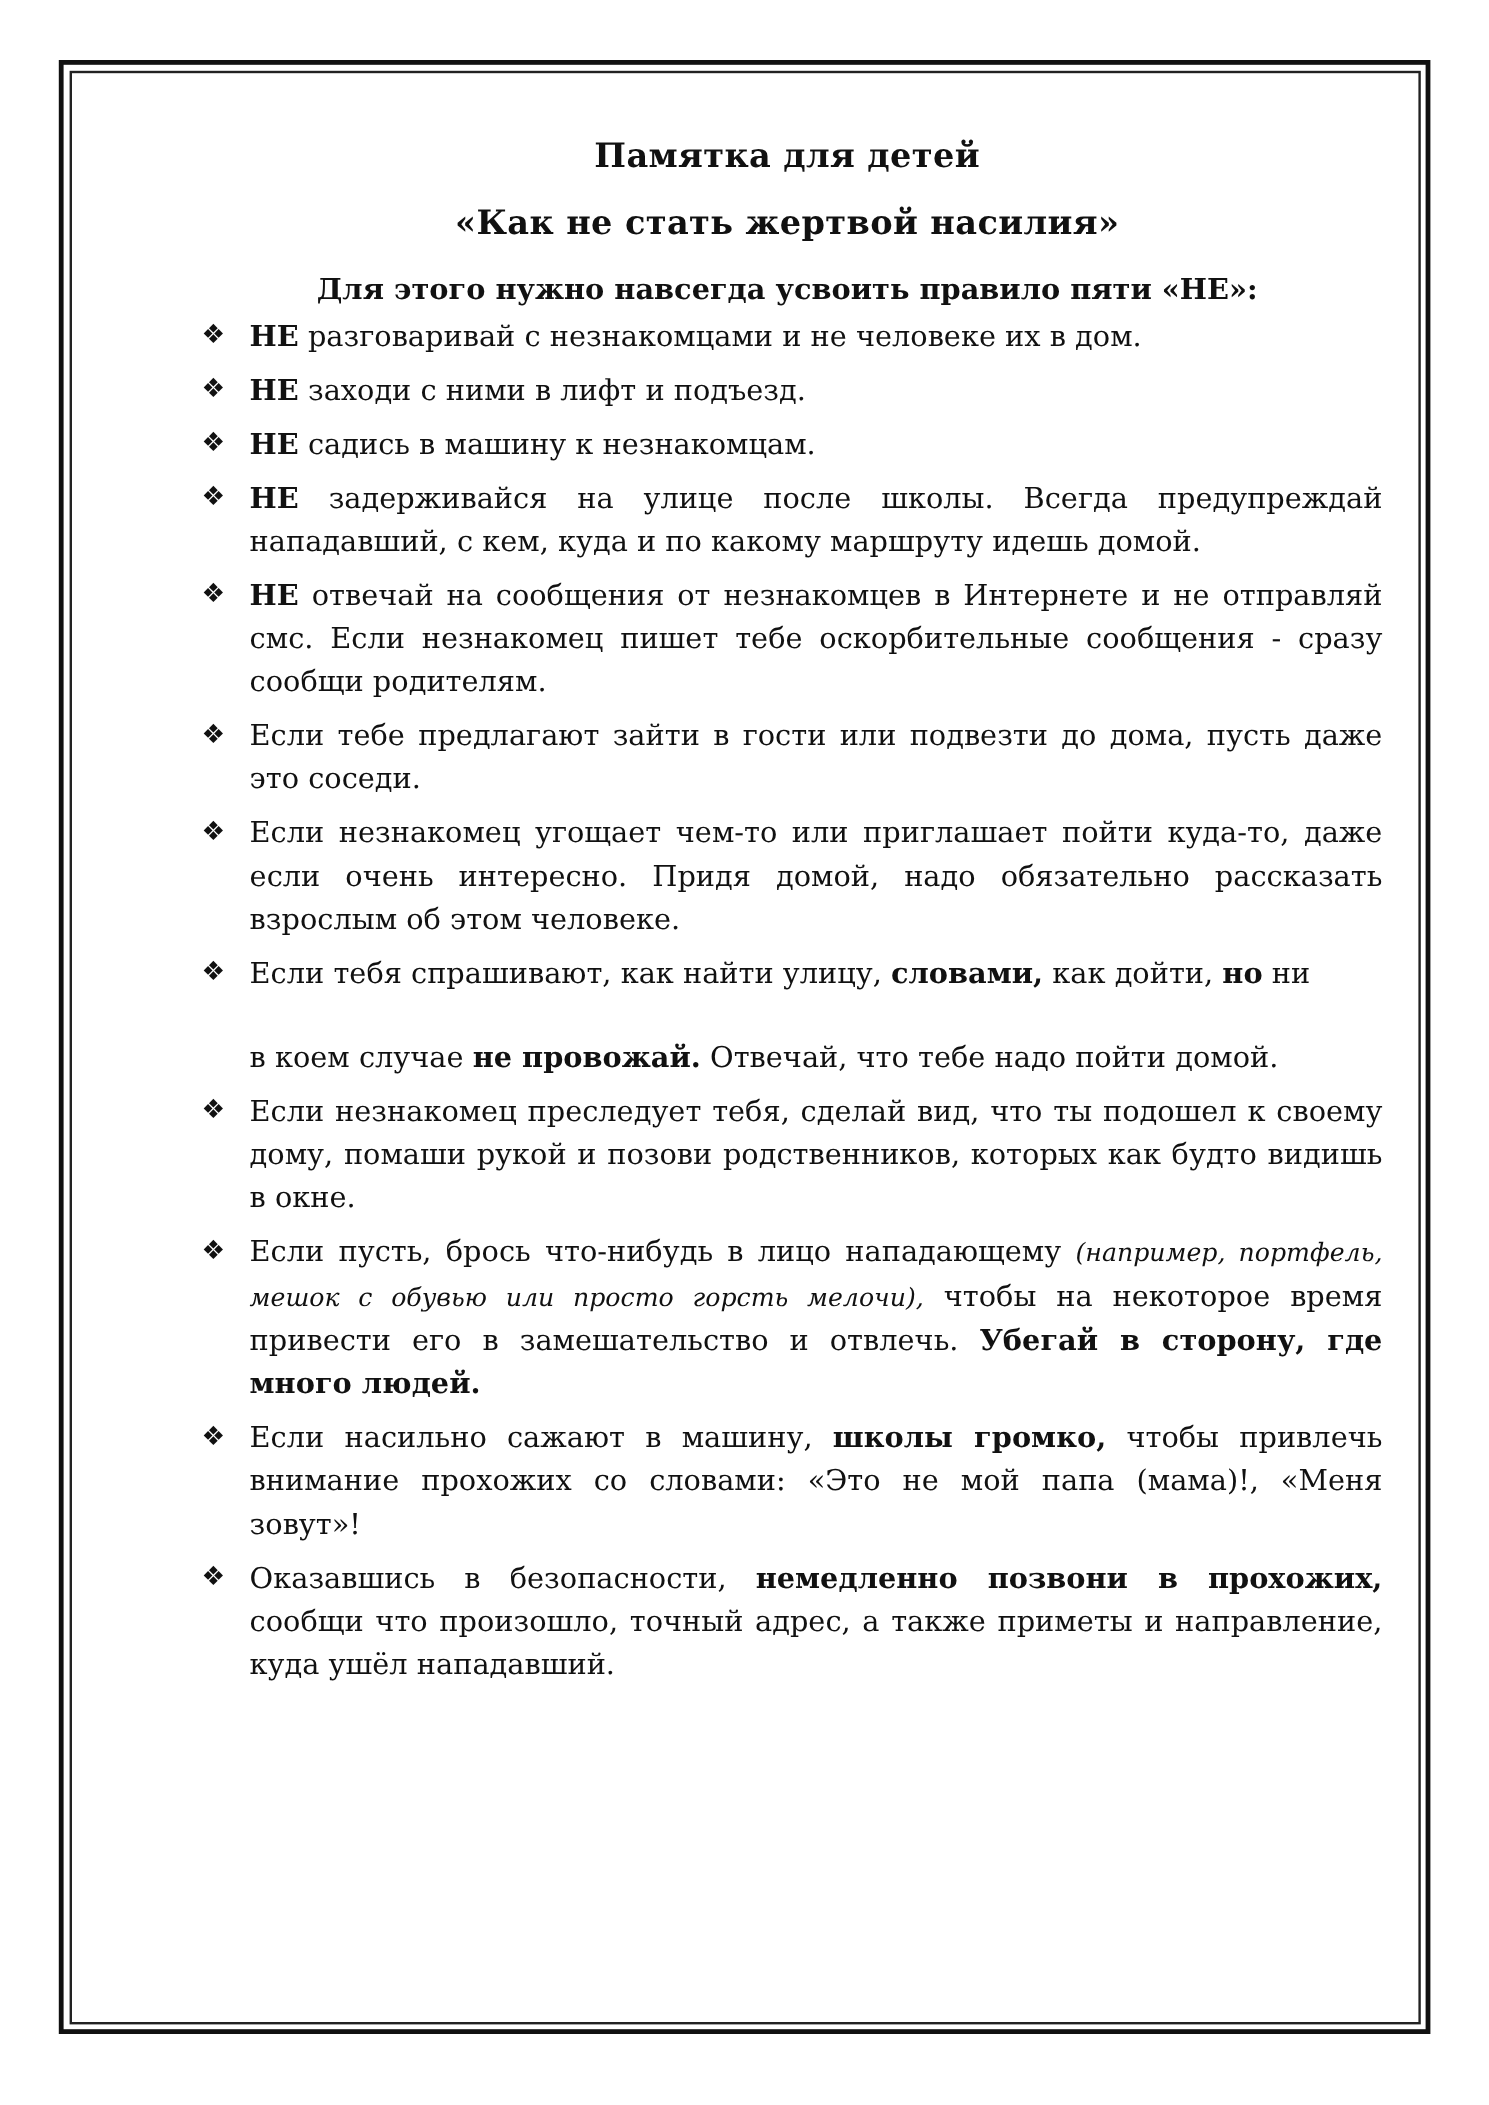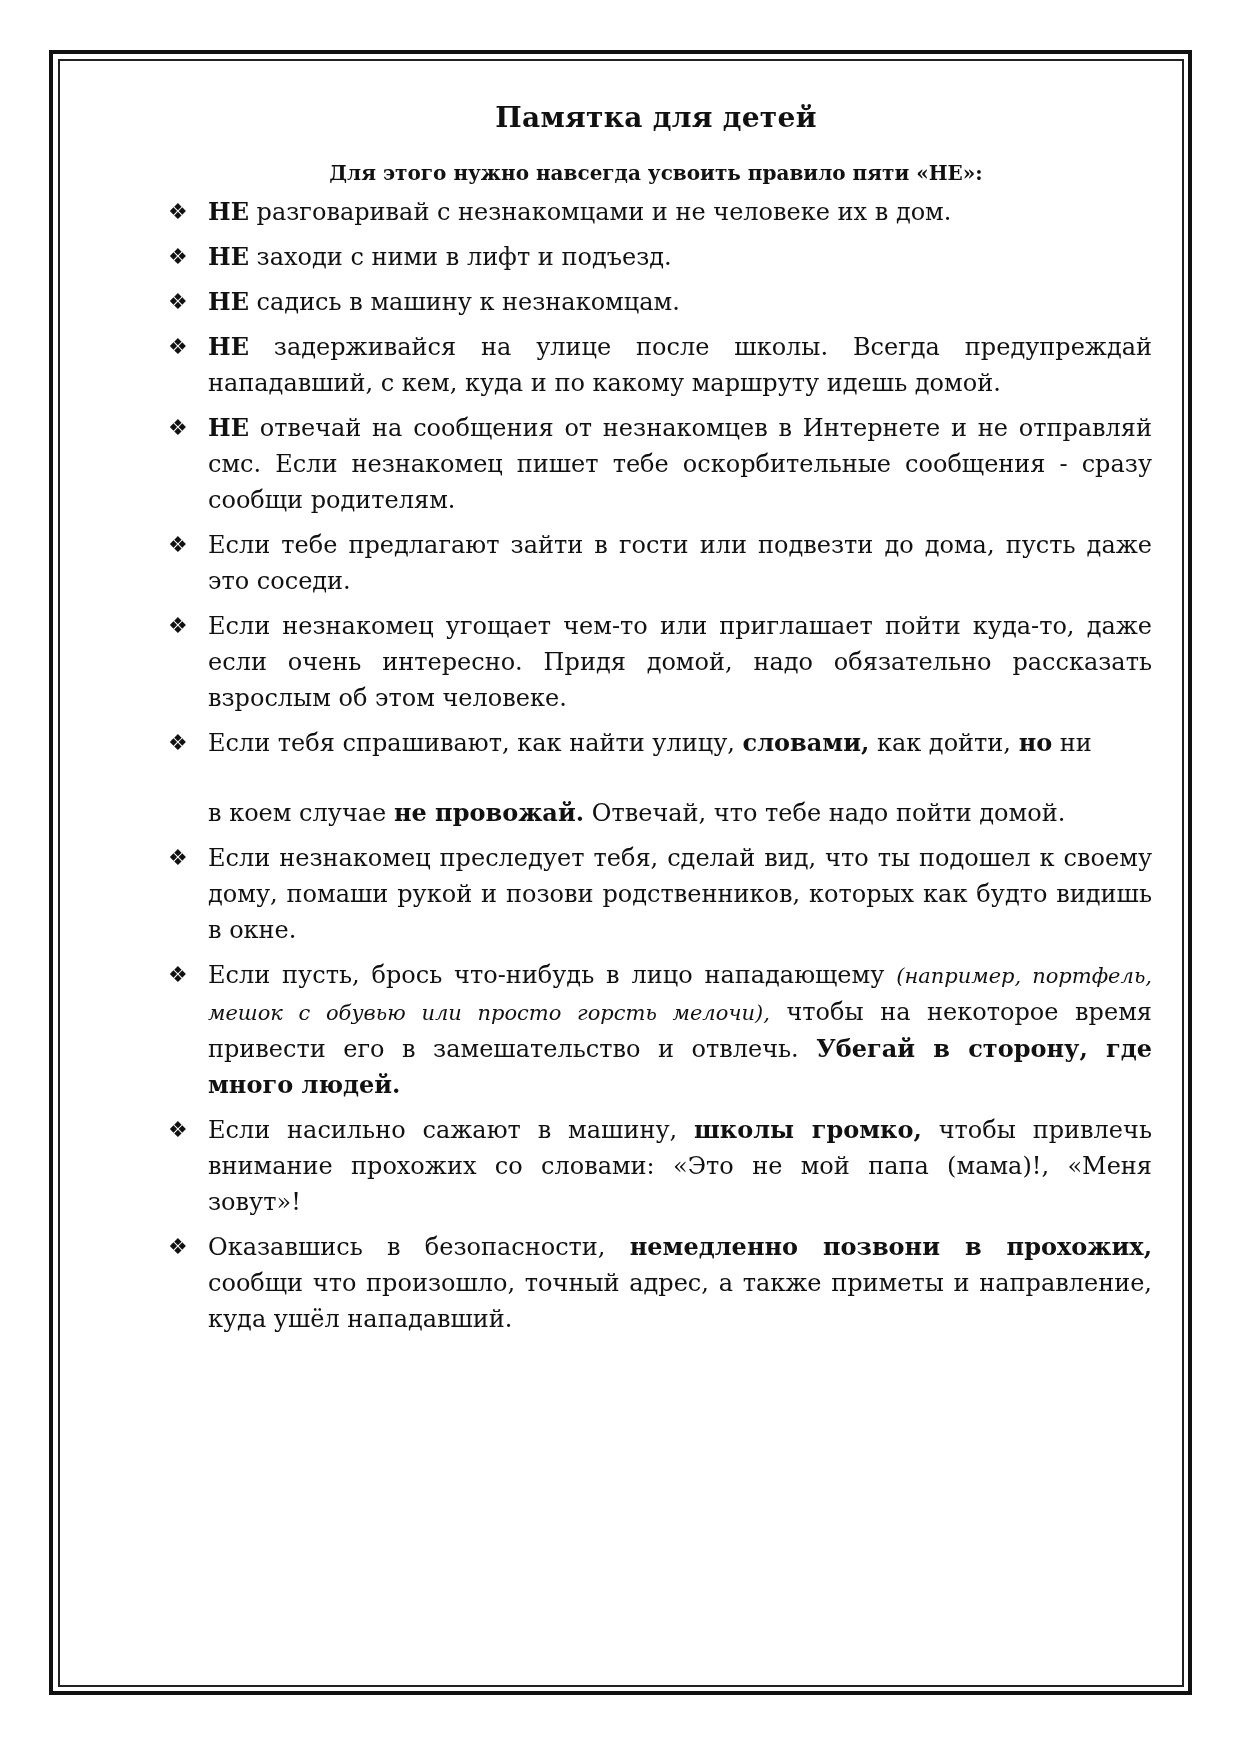--- a/index.html
+++ b/index.html
@@ -37,27 +37,27 @@
       position: absolute;
       left: 160px;
       top: 96px;
       width: 992px;
     }
     .title {
       text-align: center;
       font-weight: bold;
       font-size: 28px;
       line-height: 44px;
-      margin: 0;
+      margin: 12px;
       letter-spacing: 0.3px;
     }
     .subheading {
       text-align: center;
       font-weight: bold;
-      font-size: 20px;
+      font-size: 24px;
       line-height: 34px;
       margin: 0;
     }
     .sub1 { margin-top: 16px; margin-bottom: 4px; }
     .sub2 { margin-top: 14px; margin-bottom: 6px; }
     ul.items {
       list-style: none;
       margin: 0;
       padding: 0;
     }
@@ -81,20 +81,21 @@
     .gap-line { display: block; height: 34px; }
   </style>
 </head>
 <body>
 
 <div class="frame-outer"></div>
 <div class="frame-inner"></div>
 
 <div class="content">
   <h1 class="title">Памятка для детей</h1>
+  <h1 class="title">«Как не стать жертвой насилия»</h1>
 
   <h2 class="subheading sub1">Для этого нужно навсегда усвоить правило пяти «НЕ»:</h2>
   <ul class="items">
       <li class="item"><span class="bullet">❖</span><span class="b">НЕ</span><span> разговаривай с незнакомцами и не человеке их в дом.</span></li>
       <li class="item"><span class="bullet">❖</span><span class="b">НЕ</span><span> заходи с ними в лифт и подъезд.</span></li>
       <li class="item"><span class="bullet">❖</span><span class="b">НЕ</span><span> садись в машину к незнакомцам.</span></li>
       <li class="item"><span class="bullet">❖</span><span class="b">НЕ</span><span> задерживайся на улице после школы. Всегда предупреждай нападавший, с кем, куда и по какому маршруту идешь домой.</span></li>
       <li class="item"><span class="bullet">❖</span><span class="b">НЕ</span><span> отвечай на сообщения от незнакомцев в Интернете и не отправляй смс. Если незнакомец пишет тебе оскорбительные сообщения - сразу сообщи родителям.</span></li>
     </ul>
 

